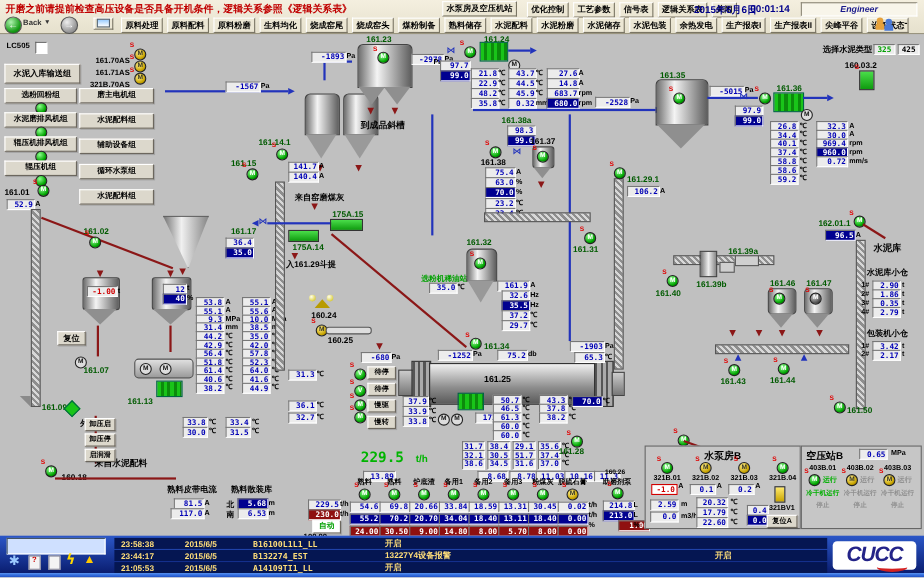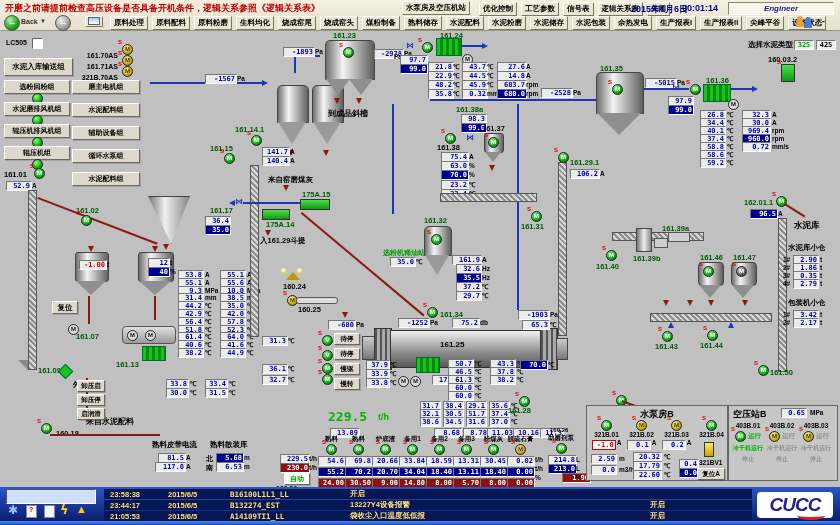--- a/index.html
+++ b/index.html
@@ -824,21 +824,20 @@
         <span class="ad">2015/6/5</span>
         <span class="atg">B132274_EST</span>
         <span class="am">13227Y4设备报警</span>
         <span class="ast">开启</span>
       </div>
 
       <div class="arow">
         <span class="at">21:05:53</span>
         <span class="ad">2015/6/5</span>
         <span class="atg">A14109TI1_LL</span>
-        <span class="am">袋收尘入口温度低低报</span>
         <span class="ast">开启</span>
       </div>
     </div>
   <div class="a" style="left:757px;top:5px;width:76px;height:26px;background:#fff;border-radius:4px;text-align:center">
     <span style="color:#232388;font:bold italic 19px 'Liberation Sans',sans-serif;letter-spacing:-1px;line-height:26px">CUCC</span>
     <i style="position:absolute;left:40px;top:19px;width:28px;height:6px;border-bottom:3px solid #d42020;border-radius:50%"></i>
   </div>
 </div>
 <div id="btmstrip"></div>
 

